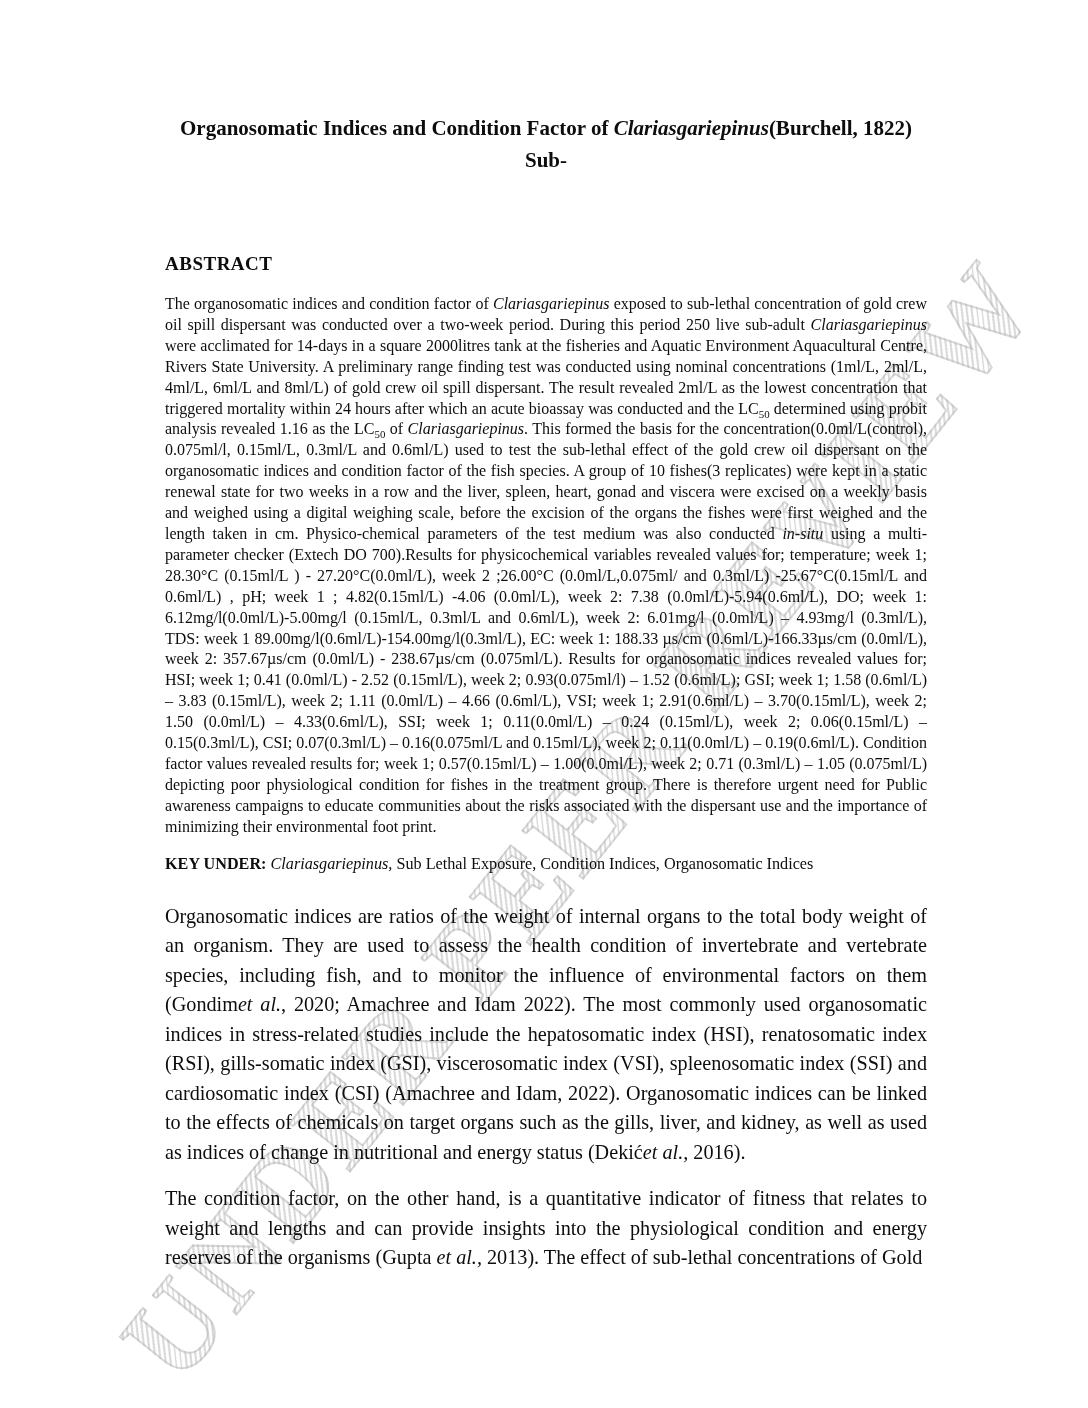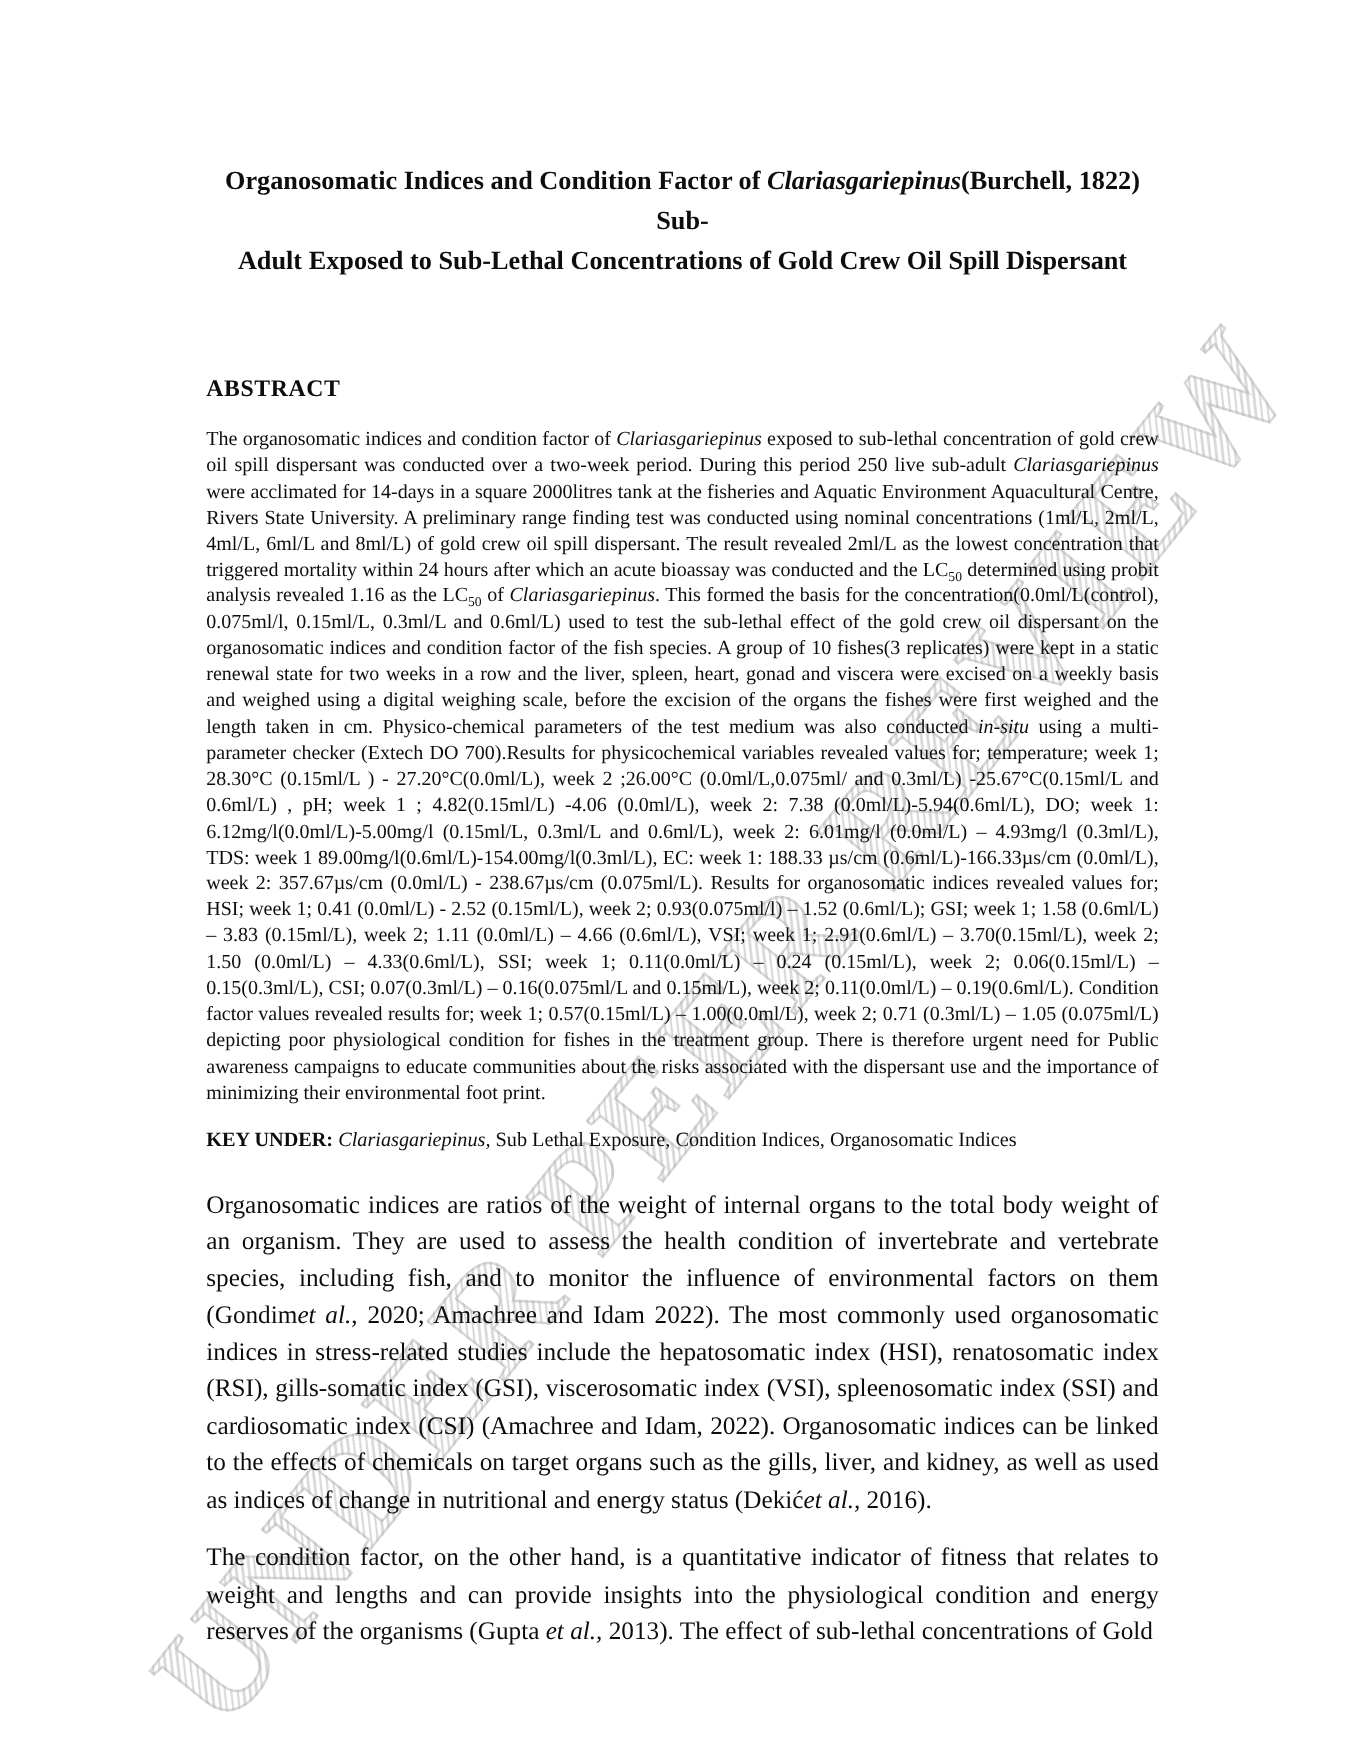--- a/index.html
+++ b/index.html
@@ -30,21 +30,21 @@
       135deg,
       rgba(130,130,130,0.55) 0px, rgba(130,130,130,0.55) 2px,
       rgba(255,255,255,0)   2px, rgba(255,255,255,0)   5px);
     -webkit-background-clip: text;
     background-clip: text;
     opacity: 0.55;
   }
   .content {
     position: absolute;
     left: 165px;
-    top: 128px;
+    top: 112px;
     width: 762px;
     z-index: 1;
   }
   .title {
     margin: 0 0 76px 0;
     font-size: 21px;
     font-weight: bold;
     line-height: 32px;
     text-align: center;
   }
@@ -83,21 +83,21 @@
   .bd { font-weight: bold; }
   sub { font-size: 68%; line-height: 0; }
 </style>
 </head>
 <body>
 
 <div class="page">
   <div class="watermark">UNDER PEER REVIEW</div>
 
   <main class="content">
-    <h1 class="title"><span>Organosomatic Indices and Condition Factor of </span><span class="it">Clariasgariepinus</span><span>(Burchell, 1822) Sub-</span><br><span>Adult Exposed to Sub-Lethal Concentrations of Gold Crew Oil Spill Dispersant</span></h1>
+    <h1 class="title"><span>Organosomatic Indices and Condition Factor of </span><span class="it">Clariasgariepinus</span><span>(Burchell, 1822) Sub-</span><br></h1>
 
     <h2 class="abstract-heading">ABSTRACT</h2>
 
     <p class="abstract-body"><span>The organosomatic indices and condition factor of </span><span class="it">Clariasgariepinus</span><span> exposed to sub-lethal concentration of gold crew oil spill dispersant was conducted over a two-week period. During this period 250 live sub-adult </span><span class="it">Clariasgariepinus</span><span> were acclimated for 14-days in a square 2000litres tank at the fisheries and Aquatic Environment Aquacultural Centre, Rivers State University. A preliminary range finding test was conducted using nominal concentrations (1ml/L, 2ml/L, 4ml/L, 6ml/L and 8ml/L) of gold crew oil spill dispersant. The result revealed 2ml/L as the lowest concentration that triggered mortality within 24 hours after which an acute bioassay was conducted and the LC</span><sub>50</sub><span> determined using probit analysis revealed 1.16 as the LC</span><sub>50</sub><span> of </span><span class="it">Clariasgariepinus</span><span>. This formed the basis for the concentration(0.0ml/L(control), 0.075ml/l, 0.15ml/L, 0.3ml/L and 0.6ml/L) used to test the sub-lethal effect of the gold crew oil dispersant on the organosomatic indices and condition factor of the fish species. A group of 10 fishes(3 replicates) were kept in a static renewal state for two weeks in a row and the liver, spleen, heart, gonad and viscera were excised on a weekly basis and weighed using a digital weighing scale, before the excision of the organs the fishes were first weighed and the length taken in cm. Physico-chemical parameters of the test medium was also conducted </span><span class="it">in-situ</span><span> using a multi-parameter checker (Extech DO 700).Results for physicochemical variables revealed values for; temperature;  week 1; 28.30°C (0.15ml/L ) - 27.20°C(0.0ml/L), week 2 ;26.00°C (0.0ml/L,0.075ml/ and 0.3ml/L) -25.67°C(0.15ml/L and 0.6ml/L) , pH; week 1 ; 4.82(0.15ml/L) -4.06 (0.0ml/L), week 2: 7.38 (0.0ml/L)-5.94(0.6ml/L), DO; week 1: 6.12mg/l(0.0ml/L)-5.00mg/l (0.15ml/L, 0.3ml/L and 0.6ml/L), week 2: 6.01mg/l (0.0ml/L) – 4.93mg/l (0.3ml/L), TDS: week 1 89.00mg/l(0.6ml/L)-154.00mg/l(0.3ml/L), EC: week 1: 188.33 µs/cm (0.6ml/L)-166.33µs/cm (0.0ml/L), week 2: 357.67µs/cm (0.0ml/L) - 238.67µs/cm (0.075ml/L). Results for organosomatic indices revealed values for; HSI; week 1; 0.41 (0.0ml/L) - 2.52 (0.15ml/L), week 2;  0.93(0.075ml/l) – 1.52 (0.6ml/L); GSI; week 1; 1.58 (0.6ml/L) – 3.83 (0.15ml/L), week 2; 1.11 (0.0ml/L) – 4.66 (0.6ml/L), VSI; week 1; 2.91(0.6ml/L) – 3.70(0.15ml/L), week 2; 1.50 (0.0ml/L) – 4.33(0.6ml/L), SSI; week 1; 0.11(0.0ml/L) – 0.24 (0.15ml/L), week 2; 0.06(0.15ml/L) – 0.15(0.3ml/L), CSI; 0.07(0.3ml/L) – 0.16(0.075ml/L and 0.15ml/L), week 2; 0.11(0.0ml/L) – 0.19(0.6ml/L). Condition factor values revealed results for; week 1; 0.57(0.15ml/L) – 1.00(0.0ml/L), week 2; 0.71 (0.3ml/L) – 1.05 (0.075ml/L) depicting poor physiological condition for fishes in the treatment group. There is therefore urgent need for Public awareness campaigns to educate communities about the risks associated with the dispersant use and the importance of minimizing their environmental foot print.</span></p>
 
     <p class="keywords"><span class="bd">KEY UNDER: </span><span class="it">Clariasgariepinus,</span><span> Sub Lethal Exposure, Condition Indices, Organosomatic Indices</span></p>
 
 
     <p class="intro-p"><span>Organosomatic indices are ratios of the weight of internal organs to the total body weight of an organism. They are used to assess the health condition of invertebrate and vertebrate species, including fish, and to monitor the influence of environmental factors on them (Gondim</span><span class="it">et al.</span><span>, 2020; Amachree and Idam 2022). The most commonly used organosomatic indices in stress-related studies include the hepatosomatic index (HSI), renatosomatic index (RSI), gills-somatic index (GSI), viscerosomatic index (VSI), spleenosomatic index (SSI) and cardiosomatic index (CSI) (Amachree and Idam, 2022). Organosomatic indices can be linked to the effects of chemicals on target organs such as the gills, liver, and kidney, as well as used as indices of change in nutritional and energy status (Dekić</span><span class="it">et al.,</span><span> 2016).</span></p>
 

